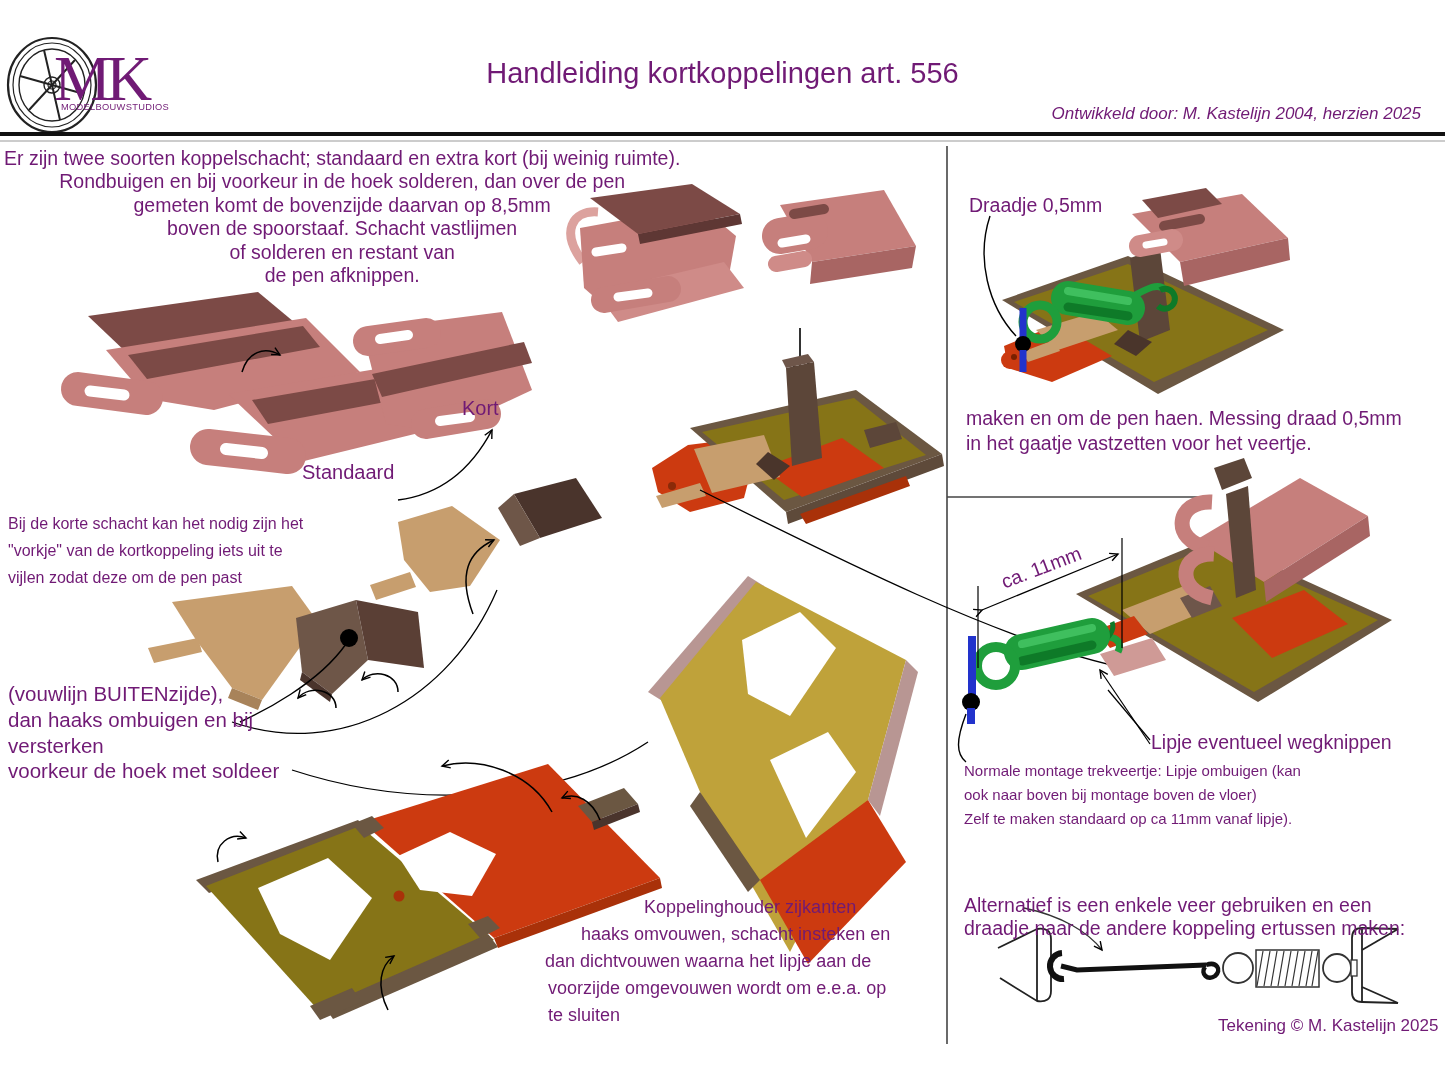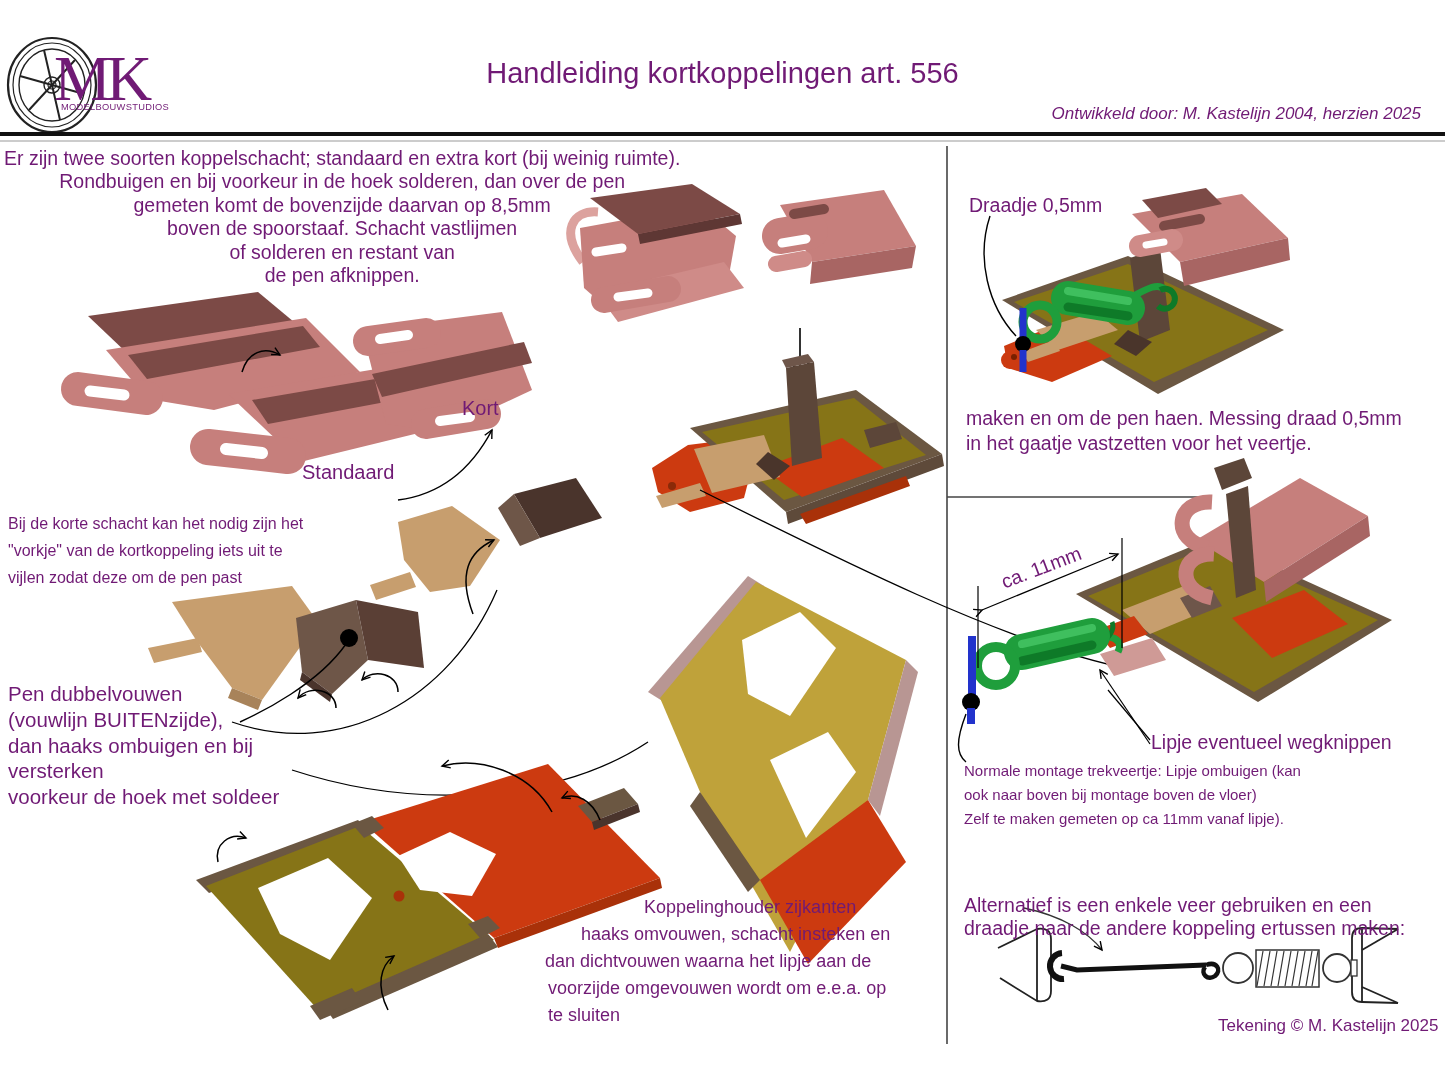--- a/index.html
+++ b/index.html
@@ -292,42 +292,41 @@
 <div class="t lbl-ca11">ca. 11mm</div>
 <div class="t lbl-lipje">Lipje eventueel wegknippen</div>
 
 <div class="t vorkje">
   <div>Bij de korte schacht kan het nodig zijn het</div>
   <div>"vorkje" van de kortkoppeling iets uit te</div>
   <div>vijlen zodat deze om de pen past</div>
 </div>
 
 <div class="t pen">
-  <div>Pen dubbelvouwen</div>
   <div>(vouwlijn BUITENzijde),</div>
   <div>dan haaks ombuigen en bij</div>
   <div>versterken</div>
   <div>voorkeur de hoek met soldeer</div>
 </div>
 
 <div class="t holder-line h0">Koppelinghouder zijkanten</div>
 <div class="t holder-line h1">haaks omvouwen, schacht insteken en</div>
 <div class="t holder-line h2">dan dichtvouwen waarna het lipje aan de</div>
 <div class="t holder-line h3">voorzijde omgevouwen wordt om e.e.a. op</div>
 <div class="t holder-line h4">te sluiten</div>
 
 <div class="t weinig">
   <div>maken en om de pen haen. Messing draad 0,5mm</div>
   <div>in het gaatje vastzetten voor het veertje.</div>
 </div>
 
 <div class="t normale">
   <div>Normale montage trekveertje: Lipje ombuigen (kan</div>
   <div>ook naar boven bij montage boven de vloer)</div>
-  <div>Zelf te maken gemeten op ca 11mm vanaf lipje).</div>
+  <div>Zelf te maken standaard op ca 11mm vanaf lipje).</div>
 </div>
 
 <div class="t alternatief">
   <div>Alternatief is een enkele veer gebruiken en een</div>
   <div>draadje naar de andere koppeling ertussen maken:</div>
 </div>
 
 <div class="t credit">Tekening © M. Kastelijn 2025</div>
 
 </div>

